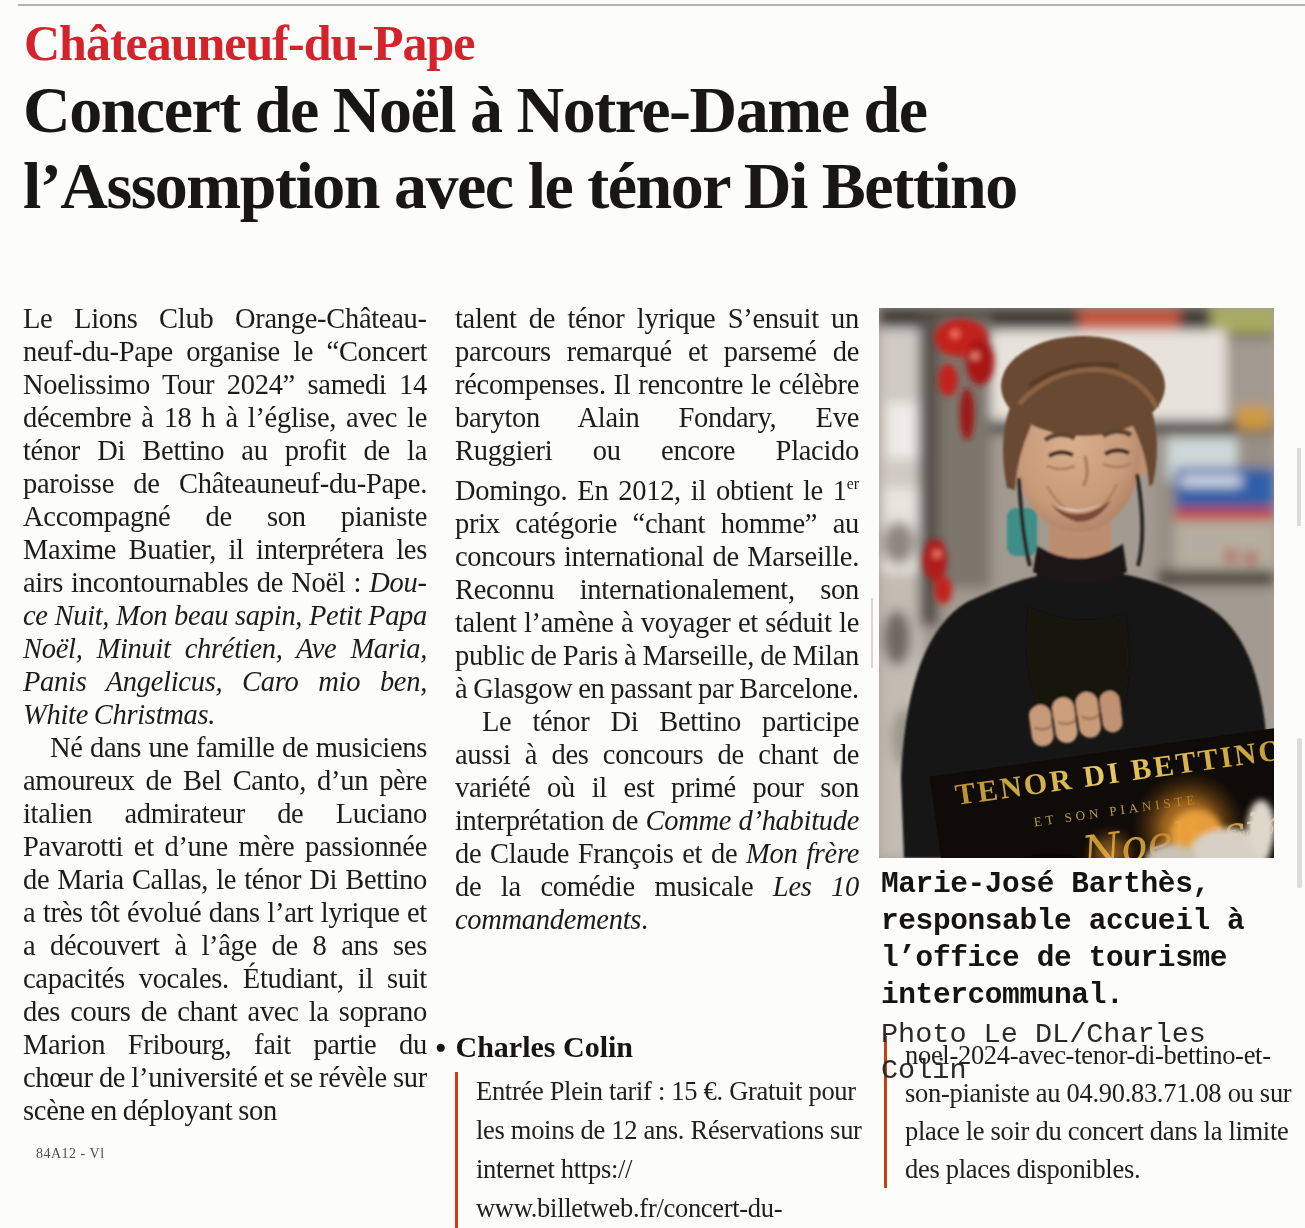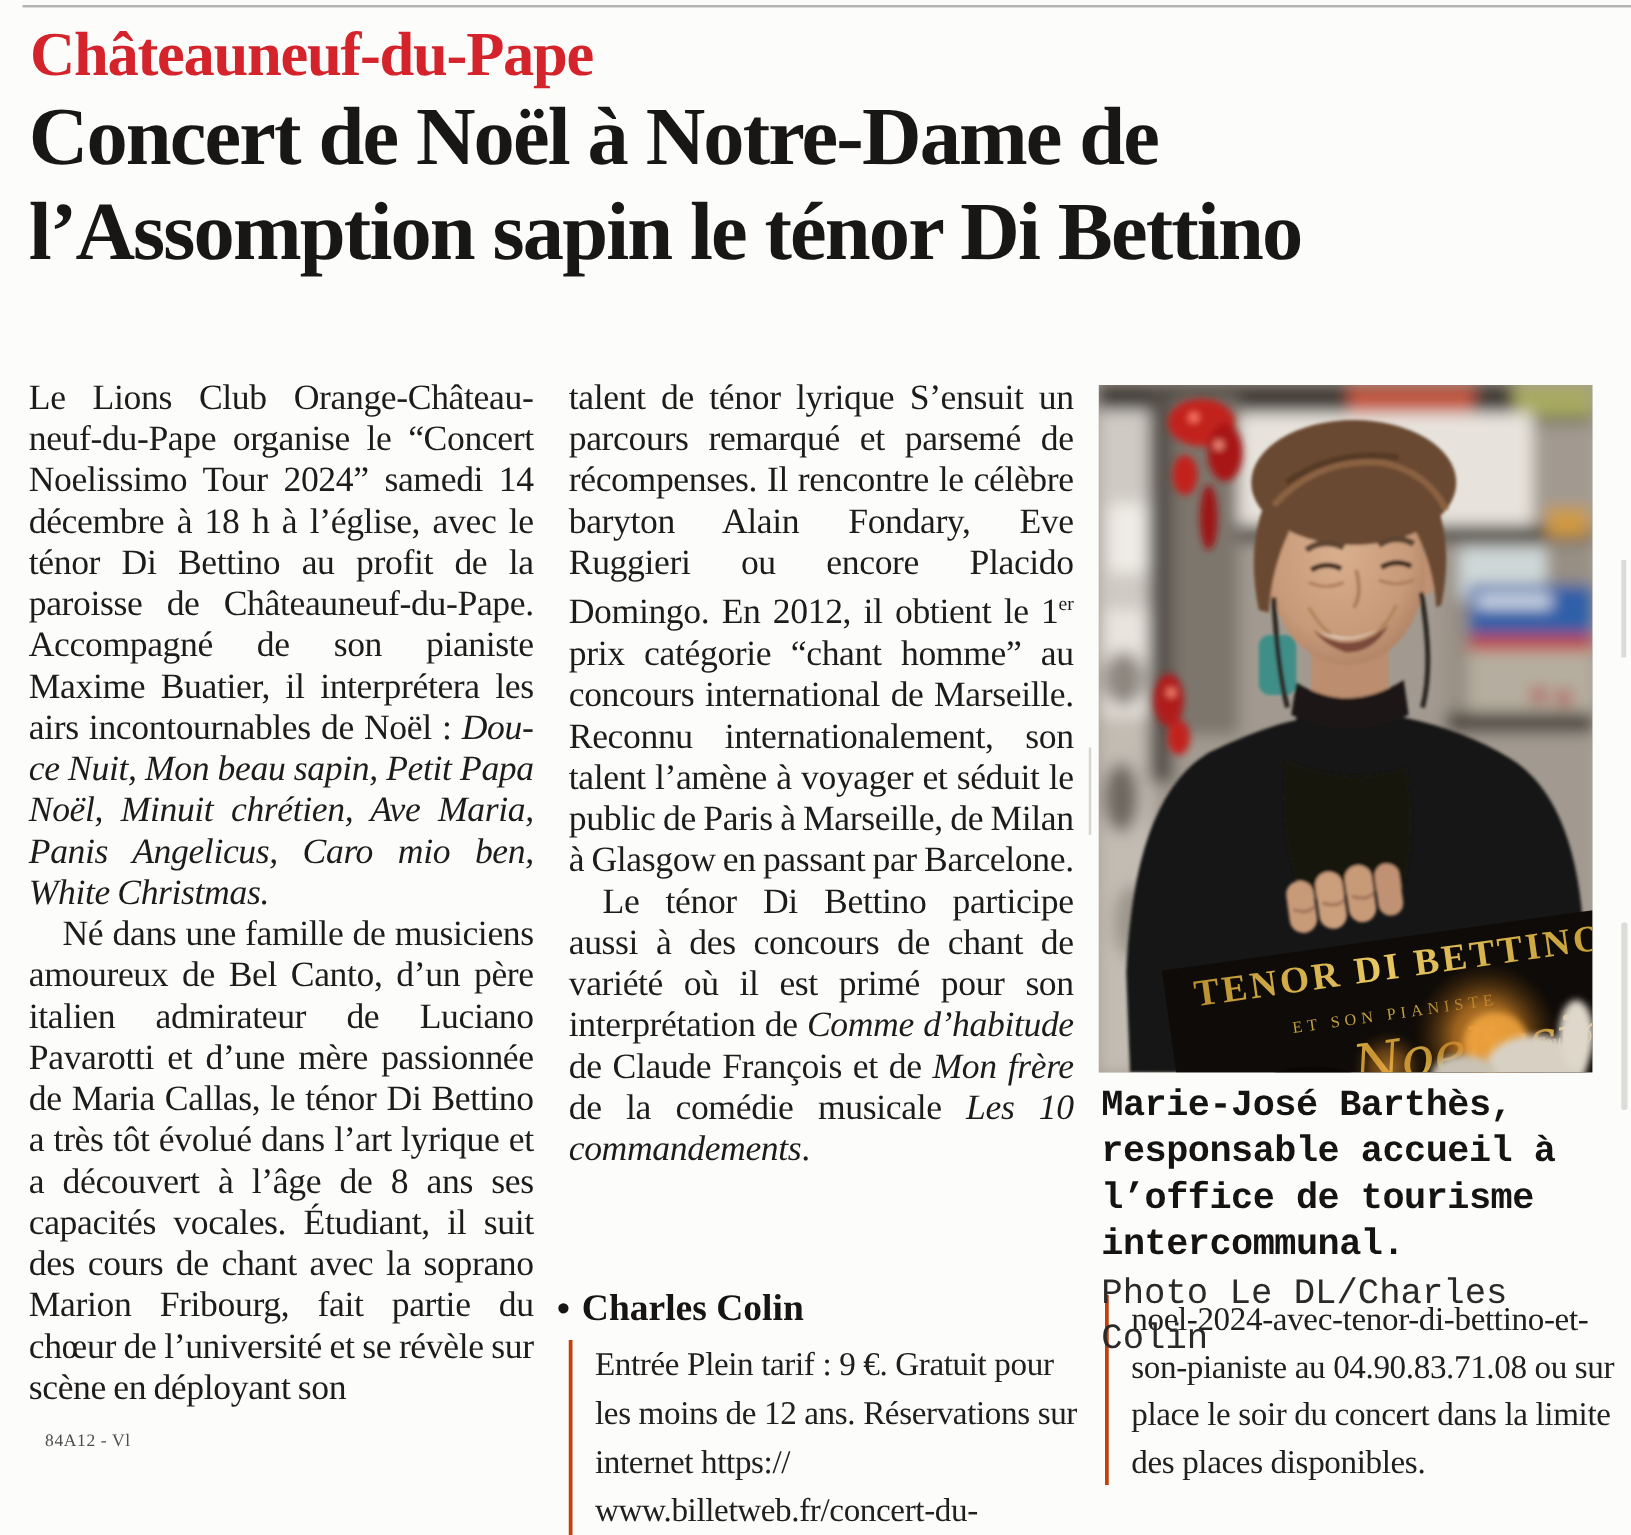--- a/index.html
+++ b/index.html
@@ -12,21 +12,21 @@
               font-size:66px; line-height:76px; font-weight:bold; color:#181715; letter-spacing:-1.5px; }
   .bodycol { position:absolute; top:302px; width:404px; font-size:28.5px; line-height:33px;
              text-align:justify; letter-spacing:-0.3px; word-spacing:-1px; color:#1d1c1b;
              -webkit-hyphens:manual; hyphens:manual; }
   .col1 { left:23px; }
   .col2 { left:455px; }
   .bodycol p { margin:0; padding:0; }
   p.indent { text-indent:27px; }
   .it { font-style:italic; }
   .sup { font-size:0.55em; vertical-align:super; letter-spacing:0; }
-  .byline { position:absolute; left:445px; top:1030px; font-size:30px; font-weight:bold; color:#161514; }
+  .byline { position:absolute; left:435px; top:1030px; font-size:30px; font-weight:bold; color:#161514; }
   .byline .bullet { font-size:19px; vertical-align:4px; margin-right:9px; }
   .info { position:absolute; border-left:3px solid #c2410c; padding-left:18px;
           font-size:26.5px; letter-spacing:-0.3px; color:#21201e; text-align:left;
           -webkit-hyphens:manual; hyphens:manual; }
   .info2 { left:455px; top:1072px; width:396px; line-height:39px; }
   .info3 { left:884px; top:1036px; width:392px; line-height:38px; }
   .photo { position:absolute; left:879px; top:308px; width:395px; height:550px; margin:0;
            background:#a89f95; overflow:hidden; }
   .photo svg { display:block; }
   .caption { position:absolute; left:881px; top:866px; width:398px;font-family:Liberation Mono, monospace; }
@@ -41,35 +41,35 @@
 </style>
 </head>
 <body>
 
 <div class="canvas">
 
   <div class="top-rule"></div>
 
   <div class="kicker">Châteauneuf-du-Pape</div>
 
-  <h1 class="headline">Concert de Noël à Notre-Dame de l’Assomption sapin le ténor Di Bettino</h1>
+  <h1 class="headline">Concert de Noël à Notre-Dame de l’Assomption avec le ténor Di Bettino</h1>
 
   <div class="bodycol col1">
     <p class="para"><span>Le Lions Club Orange-Château­neuf-du-Pape organise le “Con­cert Noelissimo Tour 2024” sa­medi 14 décembre à 18 h à l’église, avec le ténor Di Bettino au profit de la paroisse de Châ­teauneuf-du-Pape. Accompa­gné de son pianiste Maxime Buatier, il interprétera les airs incontournables de Noël : </span><span class="it">Dou­ce Nuit, Mon beau sapin, Petit Papa Noël, Minuit chrétien, Ave Maria, Panis Angelicus, Caro mio ben, White Christmas.</span></p>
     <p class="para indent"><span>Né dans une famille de musi­ciens amoureux de Bel Canto, d’un père italien admirateur de Luciano Pavarotti et d’une mè­re passionnée de Maria Callas, le ténor Di Bettino a très tôt évo­lué dans l’art lyrique et a décou­vert à l’âge de 8 ans ses capaci­tés vocales. Étudiant, il suit des cours de chant avec la soprano Marion Fribourg, fait partie du chœur de l’université et se ré­vèle sur scène en déployant son</span></p>
   </div>
 
   <div class="bodycol col2">
     <p class="para"><span>talent de ténor lyrique S’ensuit un parcours remarqué et parse­mé de récompenses. Il rencon­tre le célèbre baryton Alain Fondary, Eve Ruggieri ou enco­re Placido Domingo. En 2012, il obtient le 1</span><span class="sup">er</span><span> prix catégorie “chant homme” au concours in­ternational de Marseille. Re­connu internationalement, son talent l’amène à voyager et sé­duit le public de Paris à Mar­seille, de Milan à Glasgow en passant par Barcelone.</span></p>
     <p class="para indent"><span>Le ténor Di Bettino participe aussi à des concours de chant de variété où il est primé pour son interprétation de </span><span class="it">Comme d’habitude</span><span> de Claude François et de </span><span class="it">Mon frère</span><span> de la comédie musicale </span><span class="it">Les 10 commande­ments</span><span>.</span></p>
   </div>
 
   <div class="byline"><span class="bullet">●</span><span>Charles Colin</span></div>
 
-  <div class="info info2">Entrée Plein tarif : 9 €. Gratuit pour les moins de 12 ans. Réser­vations sur internet https://​www.billetweb.fr/concert-du-</div>
+  <div class="info info2">Entrée Plein tarif : 15 €. Gratuit pour les moins de 12 ans. Réser­vations sur internet https://​www.billetweb.fr/concert-du-</div>
   <div class="info info3">noel-2024-avec-tenor-di-betti­no-et-son-pianiste au 04.90.83.71.08 ou sur place le soir du concert dans la limite des places disponibles.</div>
 
   <figure class="photo">
     <svg width="395" height="550" viewBox="0 0 395 550" xmlns="http://www.w3.org/2000/svg">
       <defs>
         <filter id="b6" x="-20%" y="-20%" width="140%" height="140%">
             <feGaussianBlur stdDeviation="6"></feGaussianBlur>
           </filter>
         <filter id="b3" x="-30%" y="-30%" width="160%" height="160%">
             <feGaussianBlur stdDeviation="3"></feGaussianBlur>

